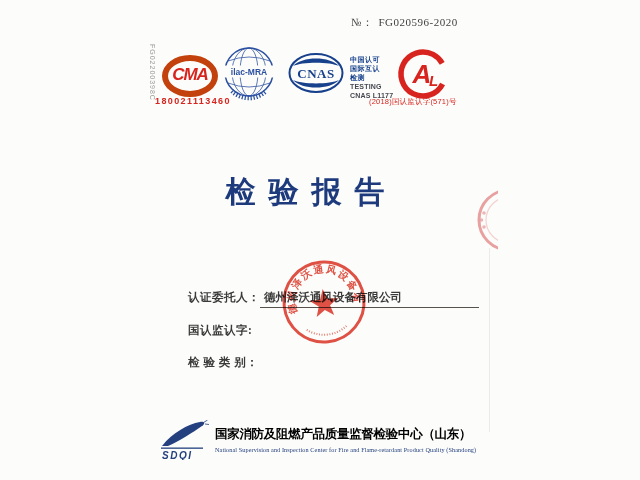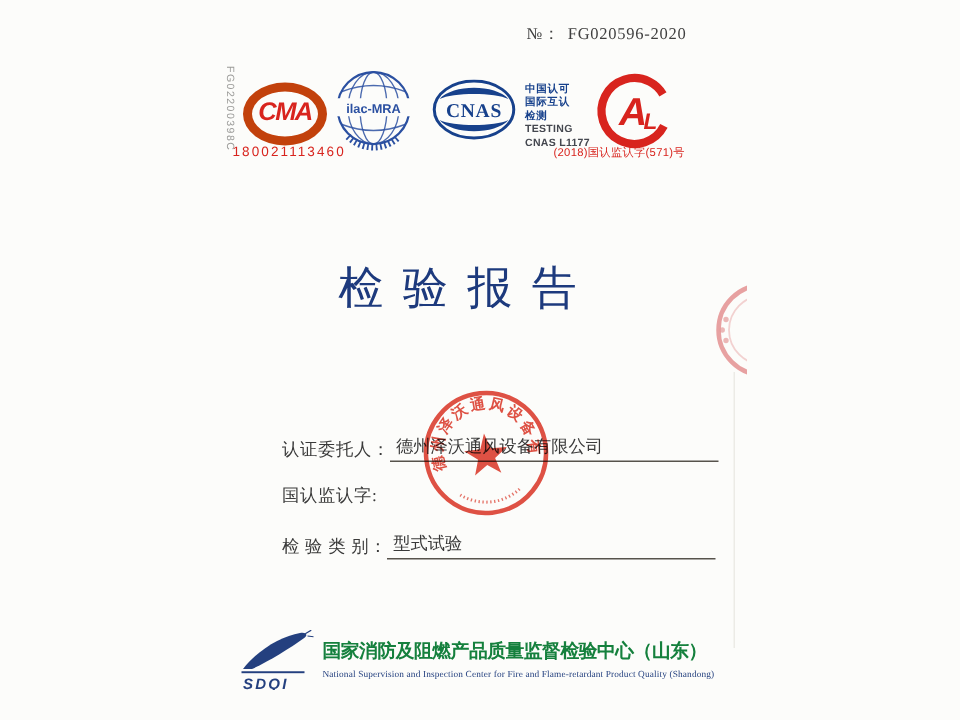--- a/index.html
+++ b/index.html
@@ -20,66 +20,66 @@
   .cma-oval{
     width:44px;height:30px;border:6px solid #c2410c;border-radius:50%;
     display:flex;align-items:center;justify-content:center;
   }
   .cma-letters{
     font-family:"Liberation Sans",sans-serif;font-style:italic;font-weight:900;
     font-size:17px;color:#d8241e;letter-spacing:-1px;transform:translateY(-1px);
   }
   .cma-number{
     position:absolute;left:-7px;top:41px;font-family:"Liberation Sans",sans-serif;
-    font-weight:normal;font-size:9px;color:#d8241e;letter-spacing:1.4px;white-space:nowrap;
+    font-weight:bold;font-size:9px;color:#d8241e;letter-spacing:1.4px;white-space:nowrap;
   }
   .ilac-svg{position:absolute;left:223px;top:45px;}
   .cnas-svg{position:absolute;left:288px;top:53px;}
   .cnas-text{
     position:absolute;left:350px;top:55px;font-family:"Liberation Sans",sans-serif;
     font-size:7px;font-weight:bold;color:#17418c;line-height:9px;letter-spacing:.5px;
   }
   .cnas-text .en{color:#44474f;font-weight:bold;letter-spacing:.2px;}
   .cal-svg{position:absolute;left:396px;top:47px;}
   .cal-caption{
     position:absolute;left:369px;top:97px;font-family:Liberation Sans, sans-serif;
     font-size:7.5px;color:#d8241e;white-space:nowrap;letter-spacing:.2px;
   }
   
   .title-block{position:absolute;left:145px;top:172px;width:320px;text-align:center;}
   .title-zh{
-    font-family:"Liberation Sans",sans-serif;font-weight:normal;font-size:30px;
+    font-family:"Liberation Sans",sans-serif;font-weight:bold;font-size:30px;
     color:#1d3a7d;letter-spacing:13px;padding-left:13px;
   }
   .title-en{
     margin-top:7px;font-family:"Liberation Serif",serif;font-weight:bold;font-size:14.5px;
     color:#1d3a7d;letter-spacing:3.5px;
   }
   
-  .form-row{position:absolute;left:188px;display:flex;align-items:center;font-size:11.5px;color:#3a3a3a;}
+  .form-row{position:absolute;left:188px;display:flex;align-items:flex-start;font-size:11.5px;color:#3a3a3a;font-weight:bold;}
   .form-row .lbl{white-space:nowrap;letter-spacing:.5px;}
   .form-row .val{
     width:213px;border-bottom:1px solid #57534c;padding:0 2px 2px 4px;
     white-space:nowrap;overflow:hidden;
   }
   .row-1{top:290px;}
   .row-2{top:323px;}
   .row-2 .val{font-size:11px;}
   .row-3{top:355px;}
   
   .company-seal{position:absolute;left:280px;top:258px;mix-blend-mode:multiply;opacity:.88;transform:rotate(-6deg);}
   
   .edge-seal{position:absolute;left:468px;top:186px;opacity:.8;}
   .page-edge-line{position:absolute;left:489px;top:248px;width:1px;height:184px;background:#ecebe6;}
   
   .footer{position:absolute;left:160px;top:420px;display:flex;align-items:flex-start;}
   .footer-texts{margin-left:5px;}
   .footer-zh{
     font-family:Liberation Mono, monospace;font-weight:bold;font-size:12.5px;
-    color:#15803d;letter-spacing:-0.3px;white-space:nowrap;margin-top:6px;
+    color:#000000;letter-spacing:-0.3px;white-space:nowrap;margin-top:6px;
   }
   .footer-en{
     font-family:"Liberation Serif",serif;font-size:6.2px;color:#24407f;
     margin-top:3px;letter-spacing:.1px;white-space:nowrap;
   }
 </style>
 </head>
 <body>
 
 <div class="page">
@@ -135,21 +135,20 @@
 
   <div class="form-row row-1">
     <span class="lbl">认证委托人：</span>
     <span class="val">德州泽沃通风设备有限公司</span>
   </div>
   <div class="form-row row-2">
     <span class="lbl">国认监认字:</span>
   </div>
   <div class="form-row row-3">
     <span class="lbl">检 验 类 别：</span>
-    <span class="val">型式试验</span>
   </div>
 
   <svg class="company-seal" width="88" height="88" viewBox="0 0 88 88">
     <circle cx="44" cy="44" r="40" fill="none" stroke="#dd3a2b" stroke-width="3"></circle>
     <defs>
       <path id="seal-arc" d="M17,54 A29,29 0 1 1 71,54" fill="none"></path>
     </defs>
     <text font-size="10" fill="#dd3a2b" font-family="Liberation Sans, sans-serif" font-weight="bold">
       <textPath href="#seal-arc" startOffset="2" textLength="140" lengthAdjust="spacing">德州泽沃通风设备有限公司</textPath>
     </text>

